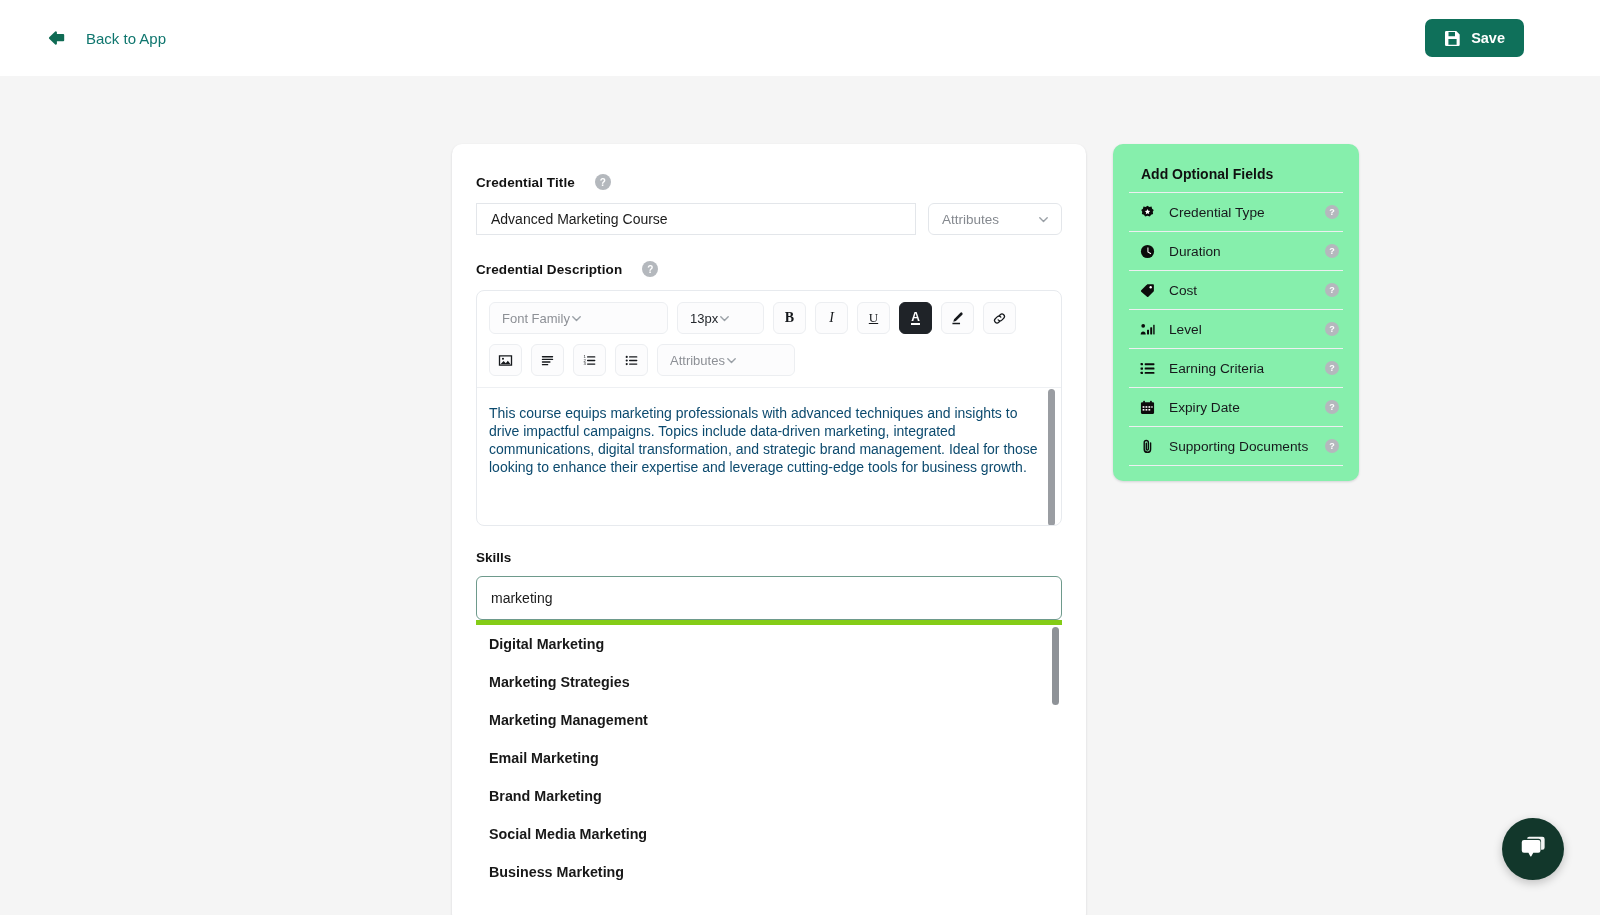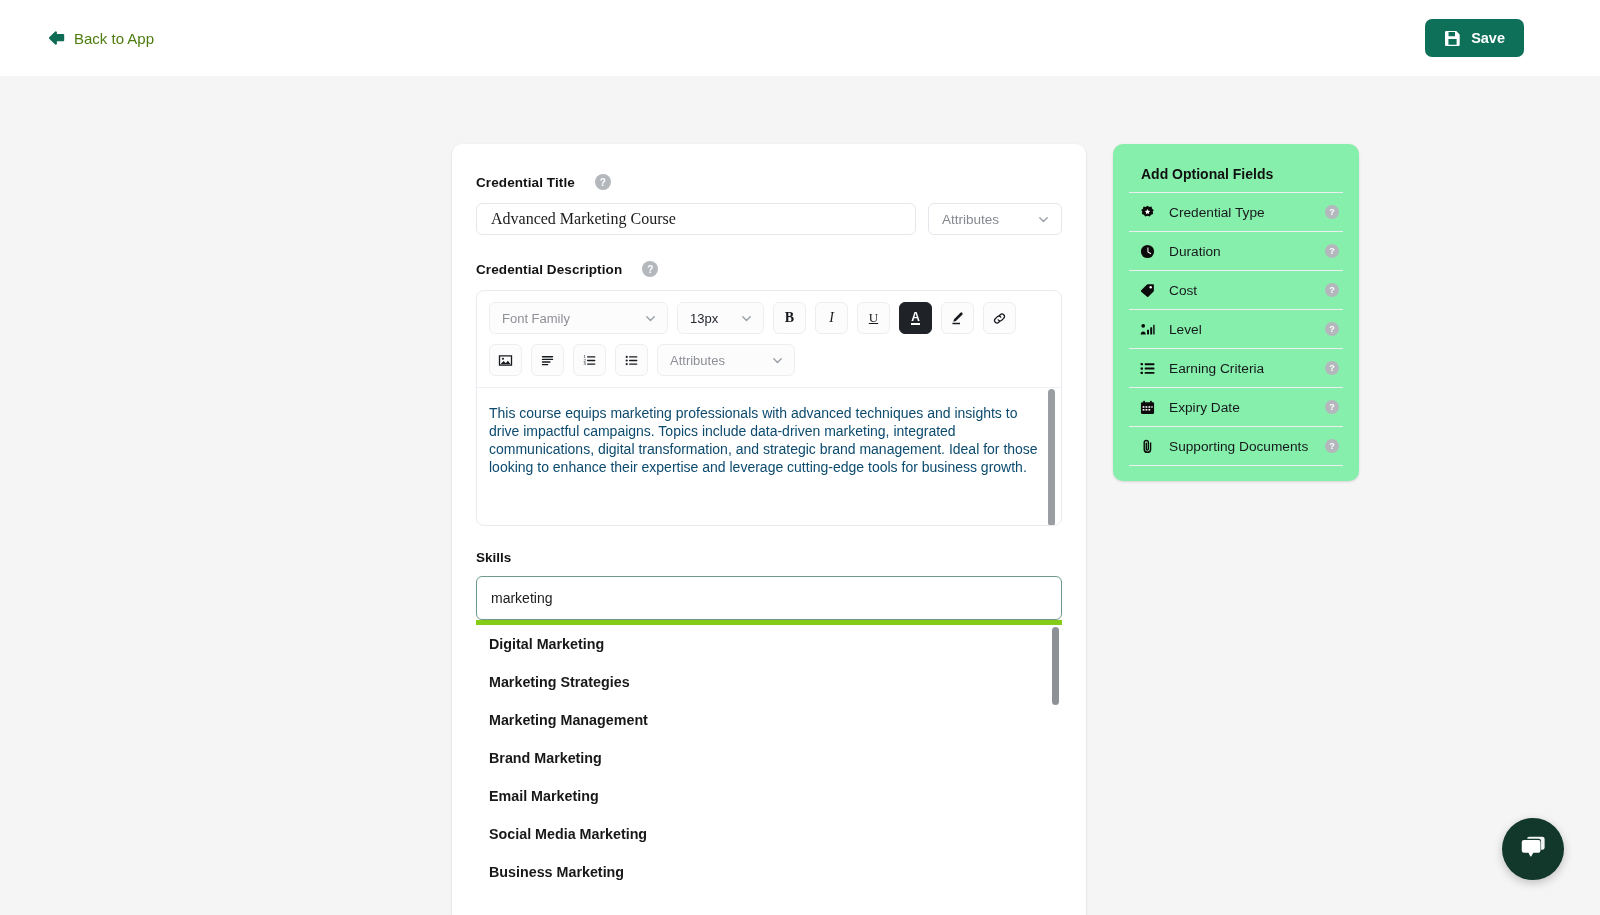--- a/index.html
+++ b/index.html
@@ -12,23 +12,23 @@
 
   
   .topbar {
     position: absolute; top: 0; left: 0;
     width: 1600px; height: 76px;
     background: #ffffff;
     display: flex; align-items: center;
     justify-content: space-between;
   }
   .back-link {
-    display: flex; align-items: center; gap: 8px;
+    display: flex; align-items: center; gap: 20px;
     margin-left: 46px; cursor: pointer;
-    color: #4d7c0f; font-size: 15px; font-weight: 500;
+    color: #0f766e; font-size: 15px; font-weight: 500;
   }
   .back-arrow { display: block; width: 20px; height: 20px; }
 
   .save-btn {
     margin-right: 76px;
     background: #0f705a;
     border: none; border-radius: 7px;
     height: 38px; padding: 0 19px;
     display: flex; align-items: center; gap: 10px;
     color: #fff; font-size: 14.5px; font-weight: 600;
@@ -70,24 +70,24 @@
     background: #b4b8bd; color: #fff;
     font-size: 10px; font-weight: 700;
     display: flex; align-items: center; justify-content: center;
     flex: 0 0 auto;
   }
 
   
   .title-row { display: flex; gap: 12px; margin-top: 13px; }
   .text-input {
     flex: 1; height: 32px;
-    border: 1px solid #e3e6ea; border-radius: 6px;
+    border: 1px solid #e3e6ea; border-radius: 0;
     background: #fff;
-    padding: 0 14px; font-size: 16px; color: #1b1b1b;
-    font-family: Liberation Serif, serif;
+    padding: 0 14px; font-size: 14px; color: #1b1b1b;
+    font-family: Liberation Sans, sans-serif;
     display: flex; align-items: center;
   }
   .select-box {
     width: 134px; height: 32px;
     border: 1px solid #e3e6ea; border-radius: 6px;
     background: #fff;
     padding: 0 11px 0 13px;
     display: flex; align-items: center; justify-content: space-between;
     font-size: 13.5px; color: #85898f;
     cursor: pointer;
@@ -108,21 +108,21 @@
     border: 1px solid #eceef1; border-radius: 6px;
     background: #fcfcfd;
     display: flex; align-items: center; justify-content: center;
     cursor: pointer; color: #15181c;
   }
   .tb-btn.dark { background: #1f2328; border-color: #1f2328; color: #fff; }
   .tb-btn svg { display: block; }
   .tb-sel {
     height: 32px; border: 1px solid #eceef1; border-radius: 6px;
     background: #fcfcfd; display: flex; align-items: center;
-    justify-content: space-between; padding: 0 10px 0 12px;
+    padding: 0 10px 0 12px;
     font-size: 13px; color: #8d9096; cursor: pointer;
   }
   .tb-sel.font { width: 179px; }
   .tb-sel.size { width: 87px; color: #24282d; }
   .tb-sel.attr { width: 138px; }
 
   .editor-body {
     border-top: 1px solid #eef0f3;
     position: relative;
     height: 138px;
@@ -360,22 +360,22 @@
       </div>
     </div>
 
     <div class="skills-label">Skills</div>
     <div class="skills-input">marketing</div>
 
     <div class="skills-list">
       <div class="skill-item">Digital Marketing</div>
       <div class="skill-item">Marketing Strategies</div>
       <div class="skill-item">Marketing Management</div>
+      <div class="skill-item">Email Marketing</div>
       <div class="skill-item">Brand Marketing</div>
-      <div class="skill-item">Email Marketing</div>
       <div class="skill-item">Social Media Marketing</div>
       <div class="skill-item">Business Marketing</div>
       <div class="sk-scrollbar"></div>
     </div>
   </div>
 
   <div class="side-card">
     <div class="side-title">Add Optional Fields</div>
 
     <div class="opt-row">

